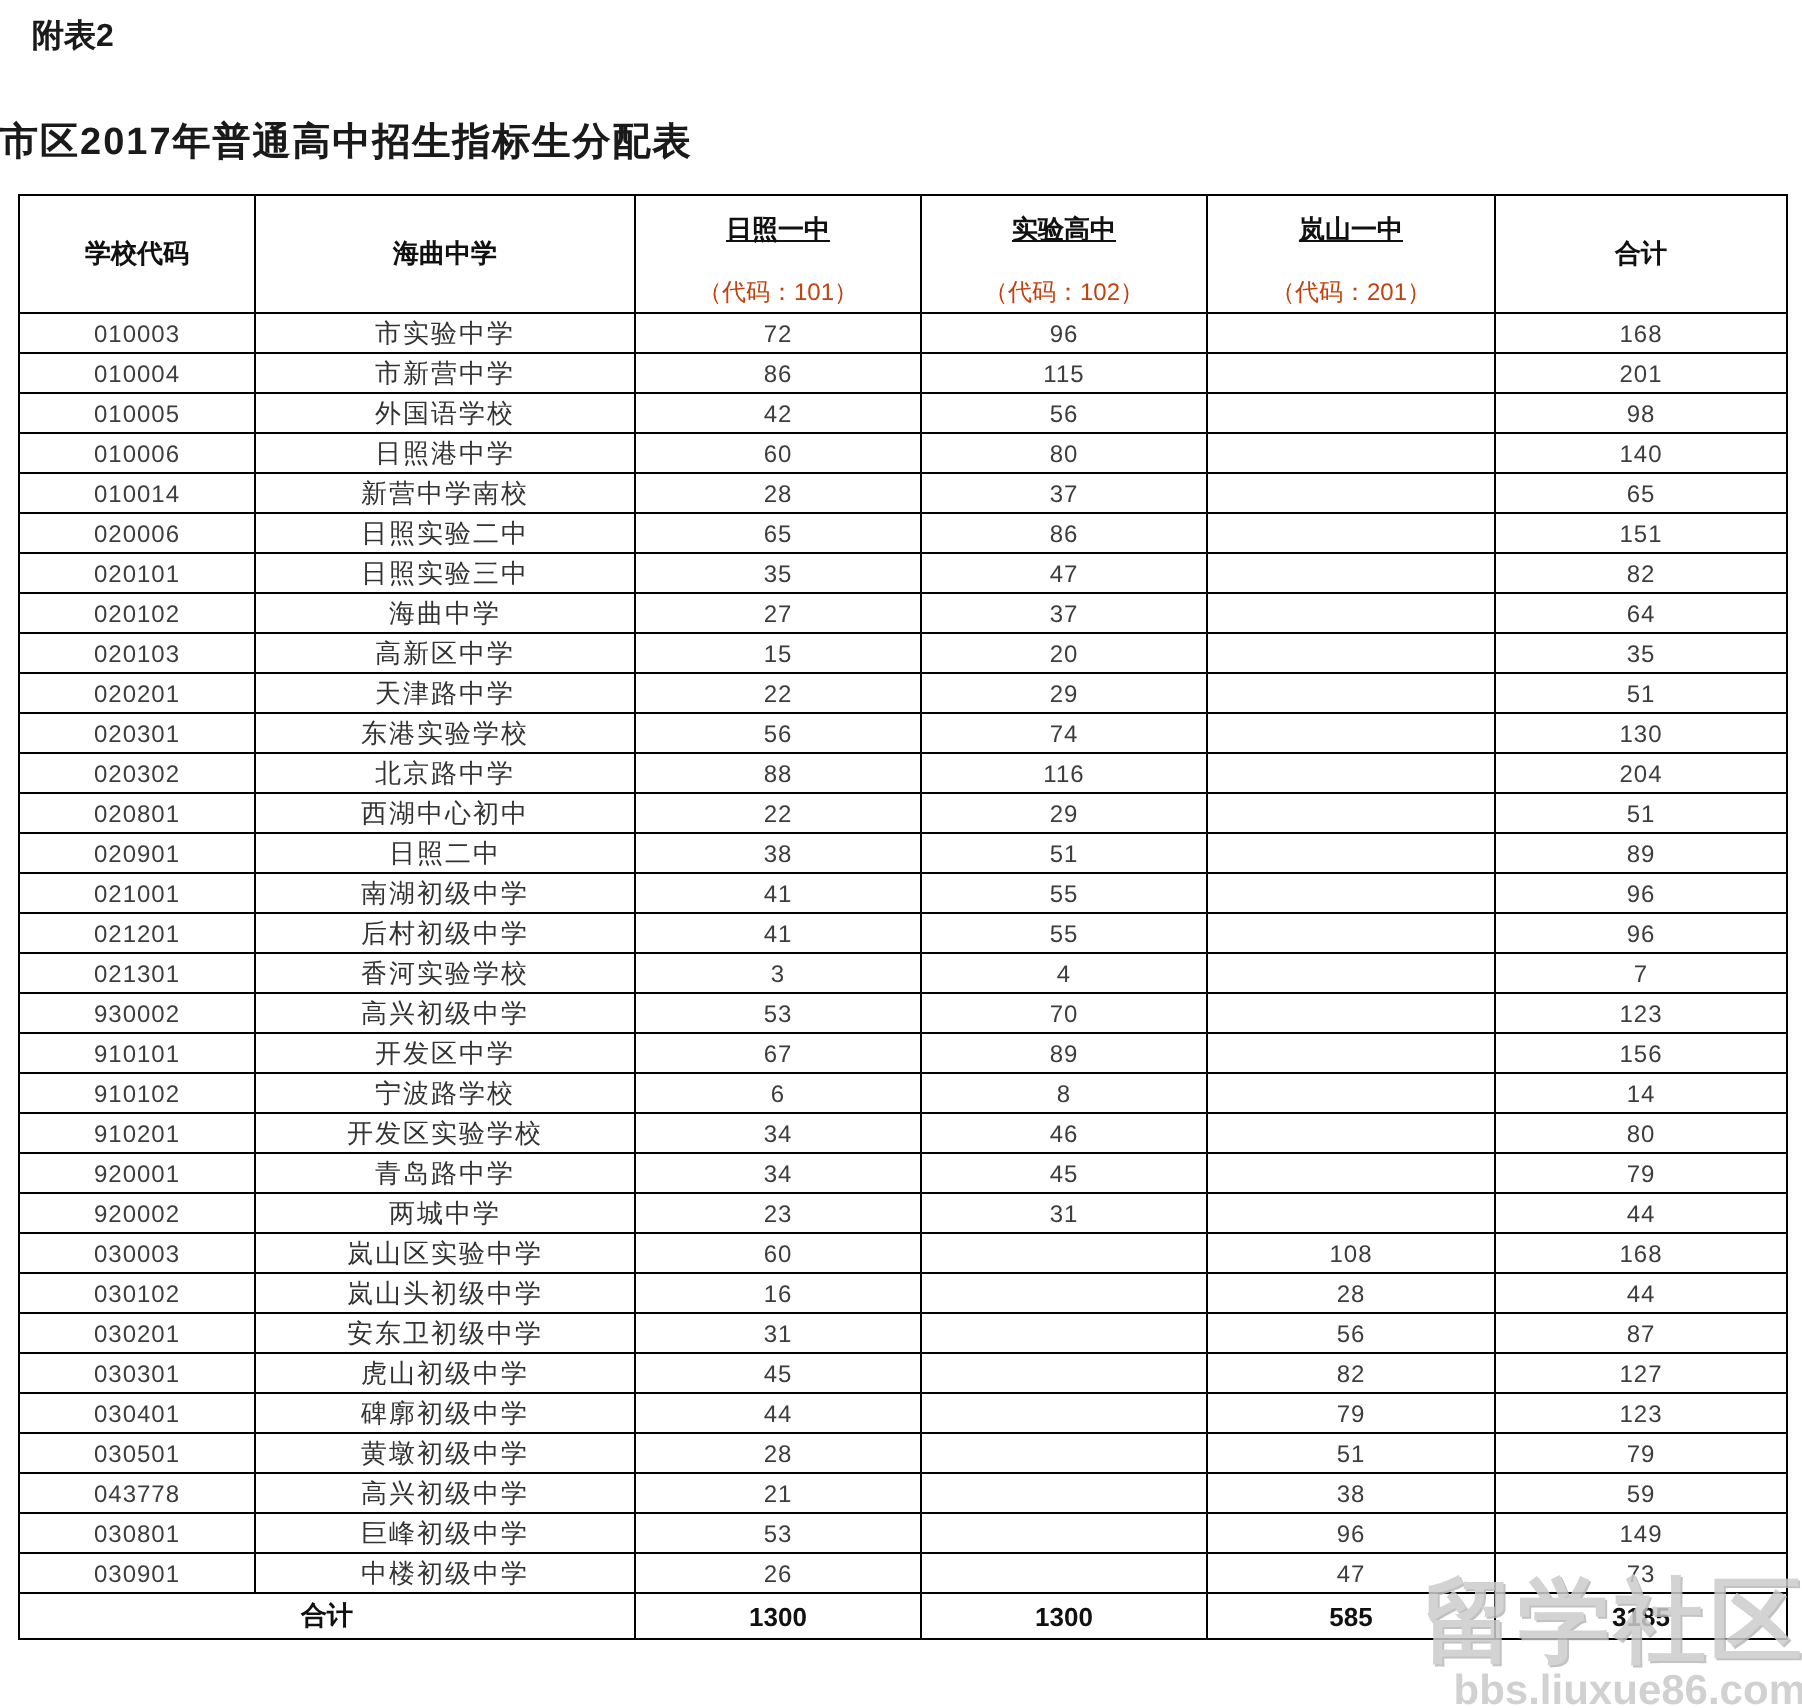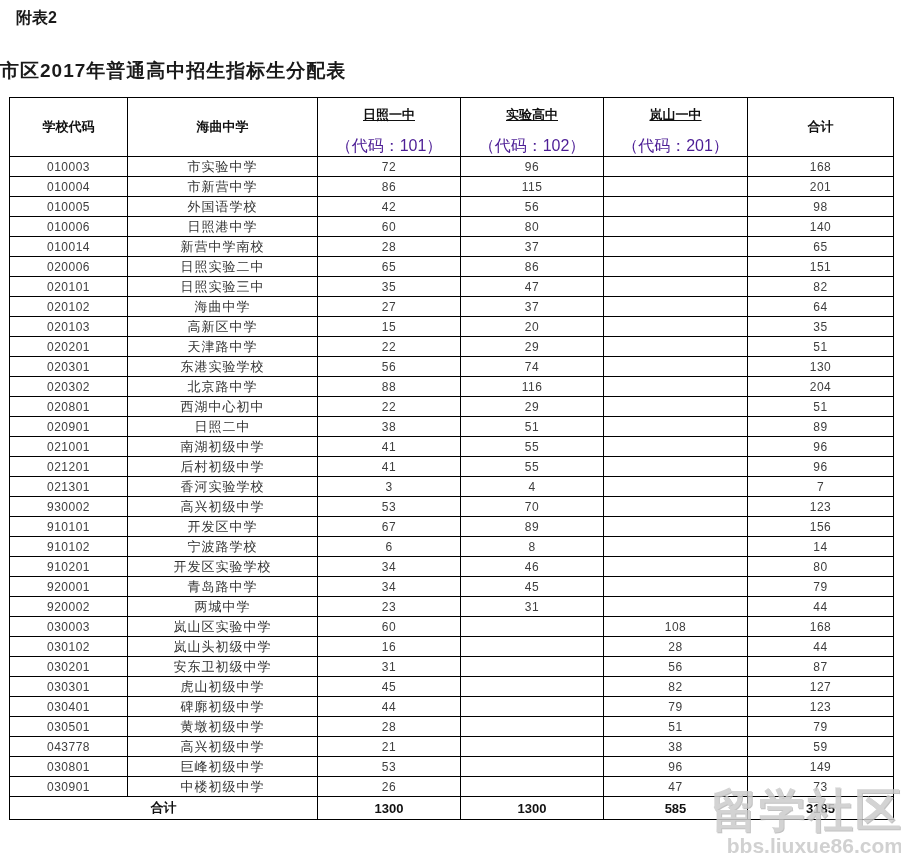--- a/index.html
+++ b/index.html
@@ -34,21 +34,21 @@
   }
   table.quota thead th{
     height:58px;
     font-size:13px;font-weight:bold;color:#111;
   }
   th.two-line{vertical-align:top;}
   th.two-line .hname{
     margin-top:6px;font-size:13px;font-weight:bold;color:#111;line-height:16px;text-decoration:underline;
   }
   th.two-line .hcode{
-    margin-top:16px;font-size:16px;font-weight:normal;color:#4c1d95;line-height:14px;
+    margin-top:16px;font-size:12px;font-weight:normal;color:#c2410c;line-height:14px;
   }
   table.quota tbody td{
     height:19px;
     font-size:12px;color:#3d3d3d;
     letter-spacing:0.5px;
   }
   table.quota tbody td.name-cell{font-size:13px;color:#333;letter-spacing:1px;}
   tr.total-row td{
     height:22px;
     font-size:13px;font-weight:bold;color:#111;

